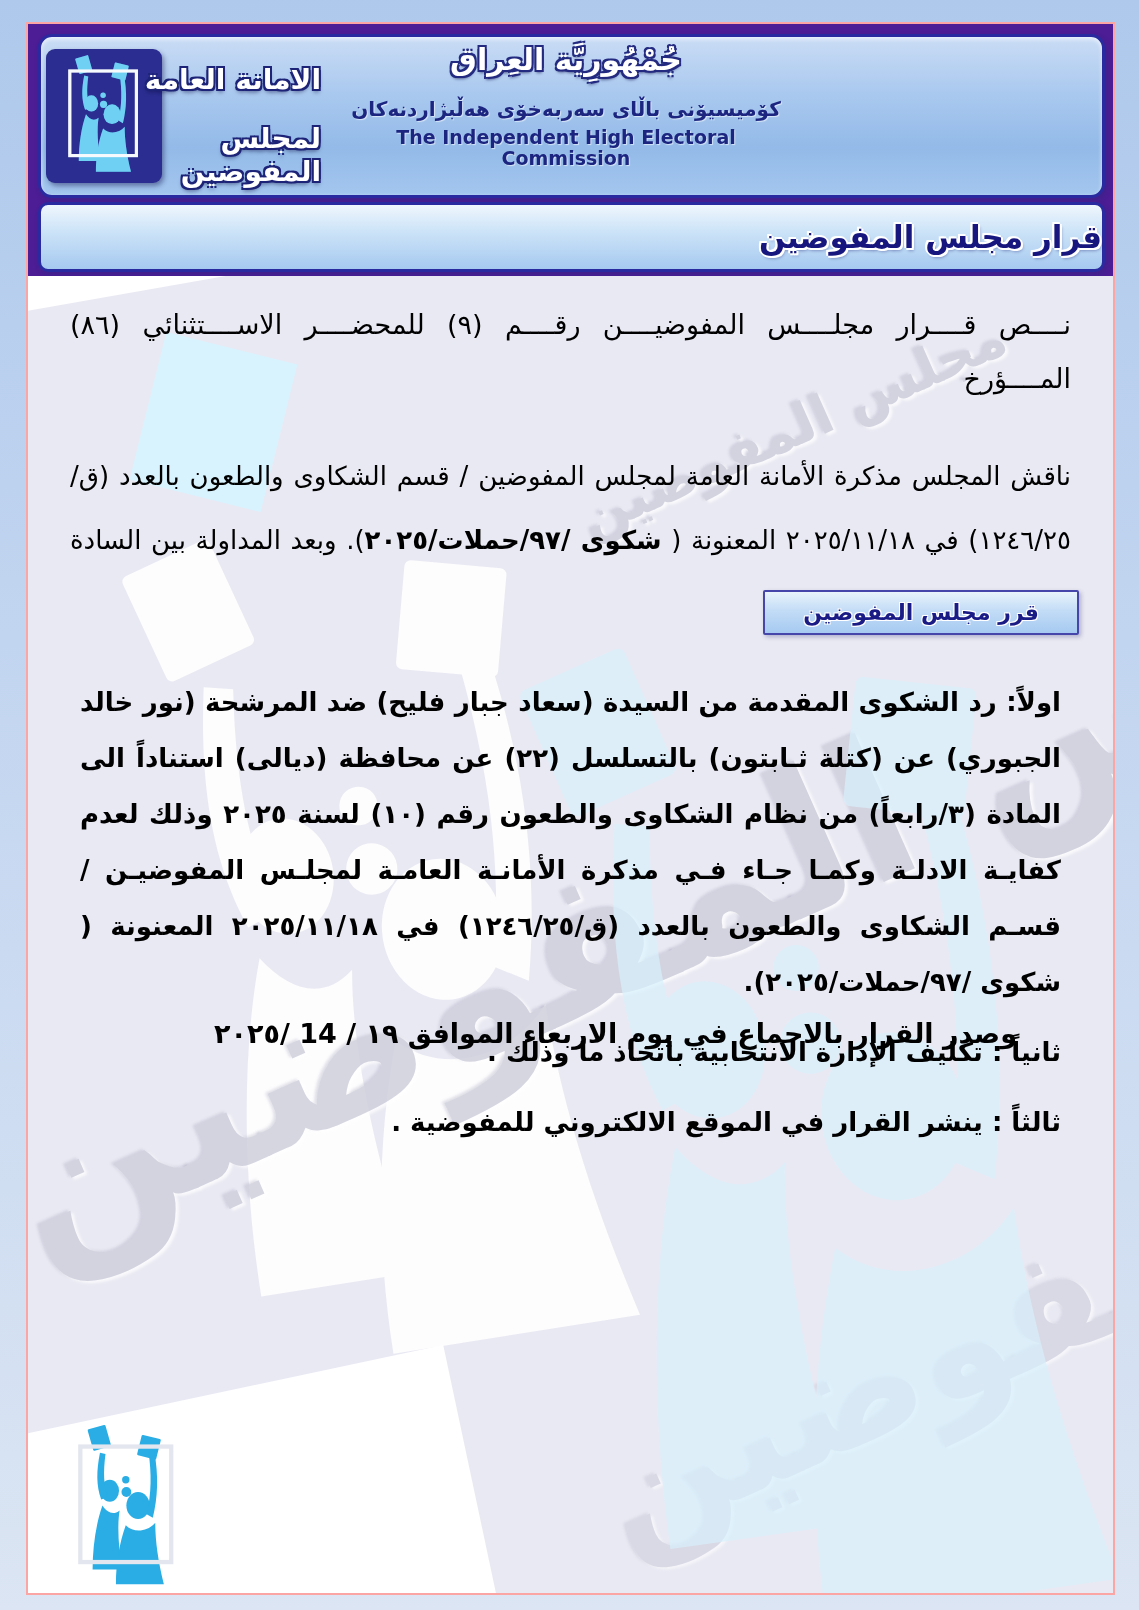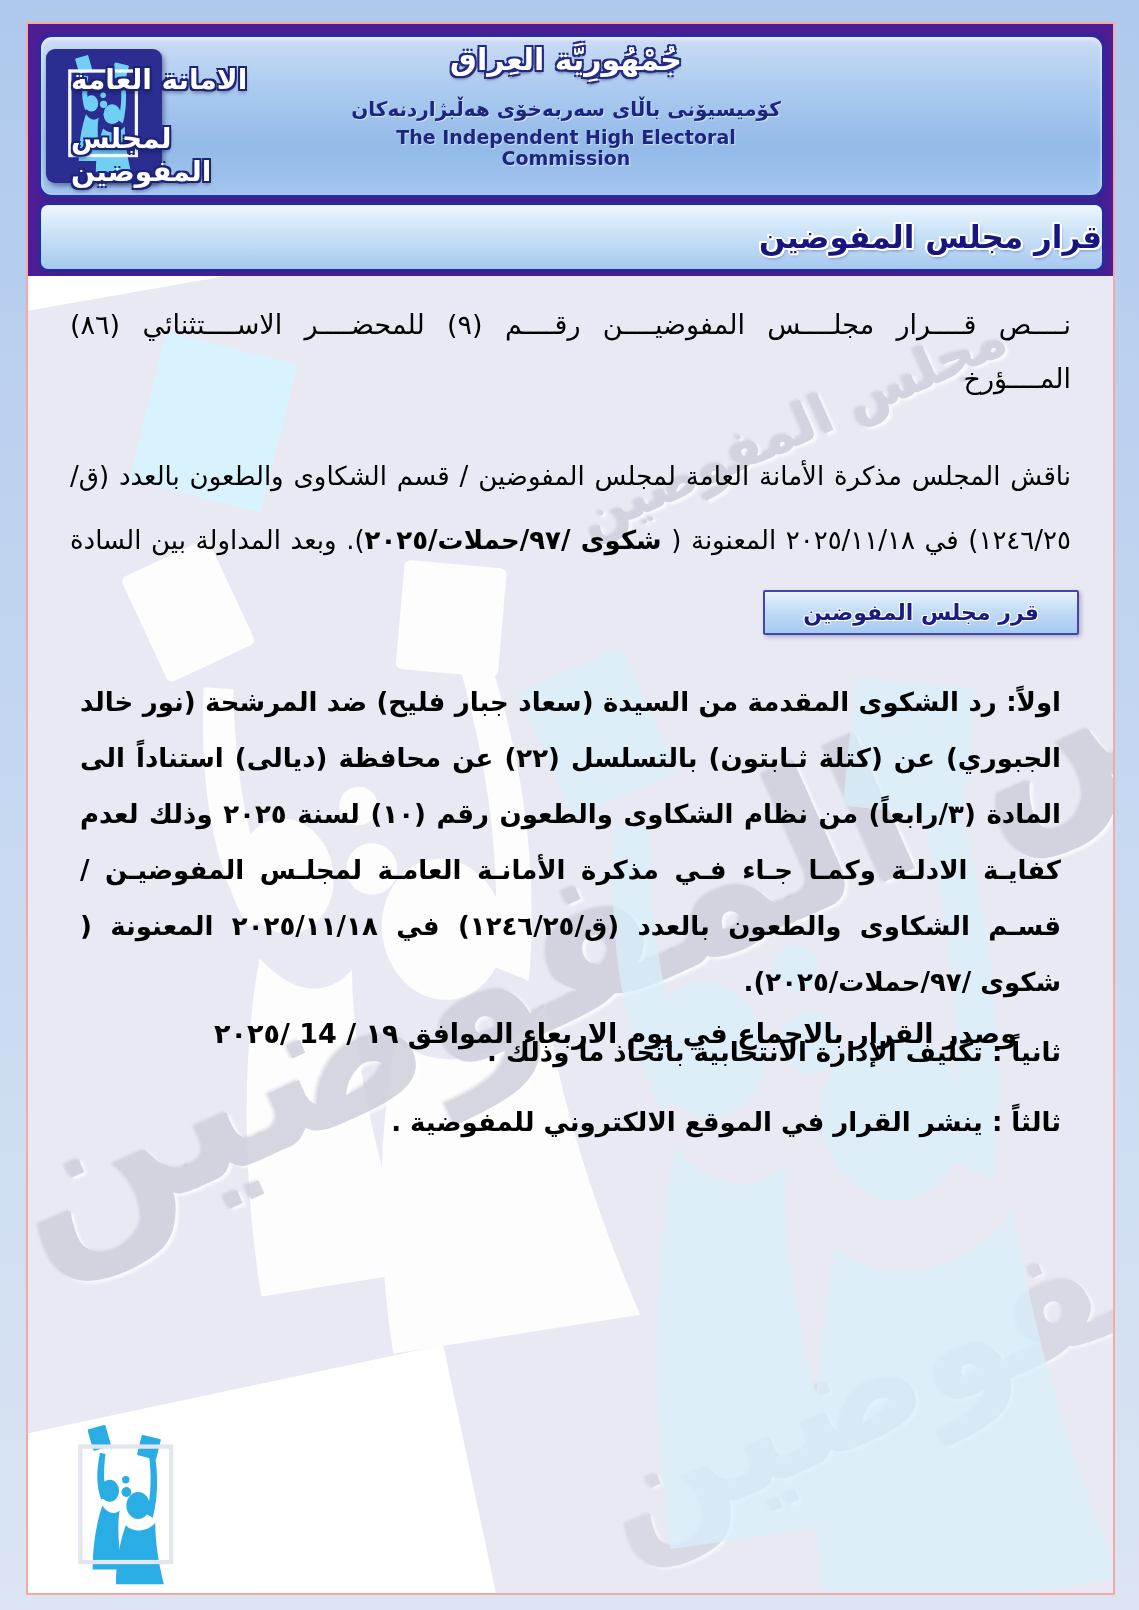--- a/index.html
+++ b/index.html
@@ -28,21 +28,21 @@
   .header-center{
     position:absolute;left:290px;width:470px;top:6px;text-align:center;line-height:1.15;
   }
   .hc1{font-size:30px;font-weight:bold;color:#ffffff;
        text-shadow:2px 2px 0 #232a80,-2px 2px 0 #232a80,2px -2px 0 #232a80,-2px -2px 0 #232a80,0 3px 3px rgba(20,20,80,.6);}
   .hc2{font-size:25px;font-weight:bold;color:#ffffff;margin-top:4px;
        text-shadow:2px 2px 0 #232a80,-2px 2px 0 #232a80,2px -2px 0 #232a80,-2px -2px 0 #232a80,0 3px 3px rgba(20,20,80,.6);}
   .hc3{font-size:20px;font-weight:bold;color:#1c2580;margin-top:20px;text-shadow:1px 1px 1px rgba(255,255,255,.6);}
   .hc4{font-size:19px;font-weight:bold;color:#1c2580;direction:ltr;margin-top:6px;text-shadow:1px 1px 1px rgba(255,255,255,.6);}
   .header-right{
-    position:absolute;left:30px;top:26px;width:250px;text-align:left;
+    position:absolute;left:30px;top:26px;width:250px;text-align:right;
     display:flex;flex-direction:column;gap:26px;z-index:2;
   }
   .header-right .hr-line{
     font-size:28px;font-weight:bold;color:#ffffff;
     text-shadow:2px 2px 0 #1d2478,-2px 2px 0 #1d2478,2px -2px 0 #1d2478,-2px -2px 0 #1d2478,0 3px 4px rgba(10,10,60,.55);
   }
   .header-right-wm{position:absolute;left:18px;top:16px;width:90px;height:126px;opacity:.35;z-index:1;}
   
   .title-bar{
     position:absolute;left:10px;top:178px;width:1061px;height:64px;

